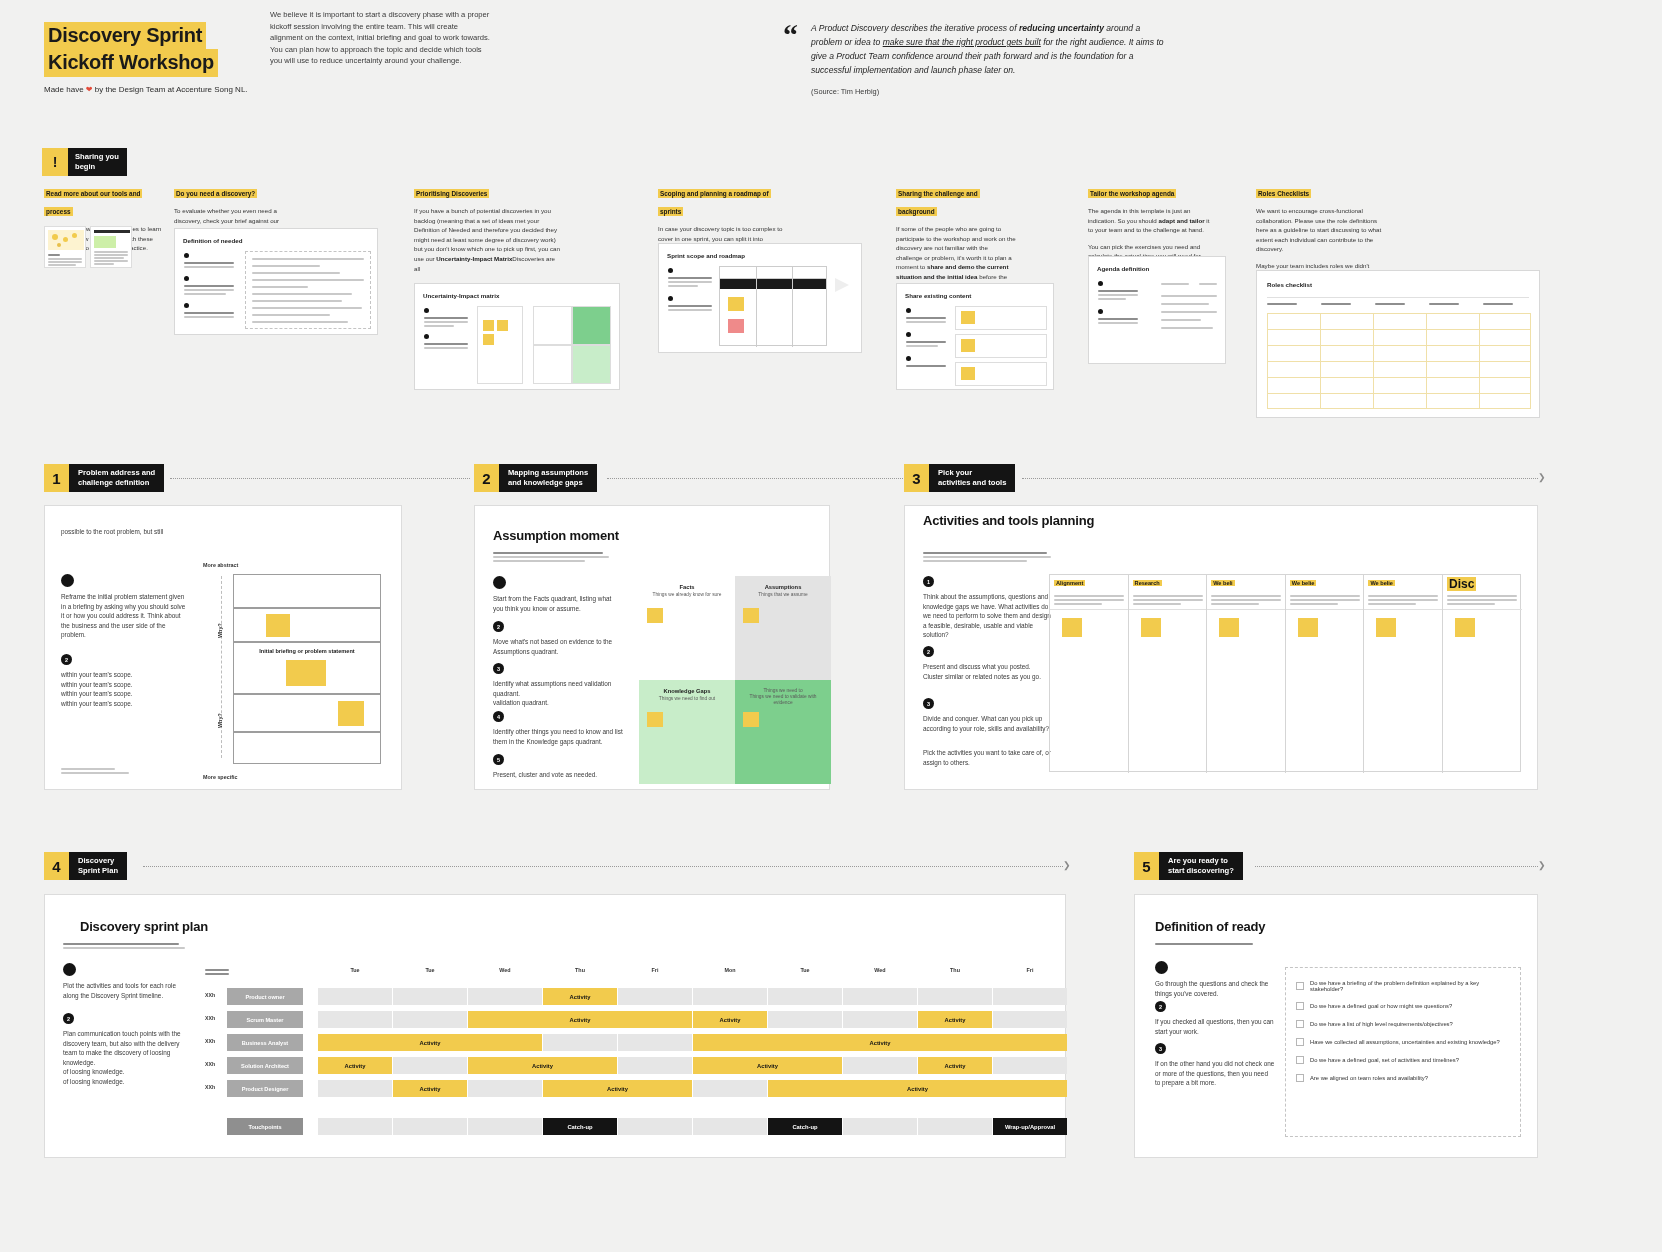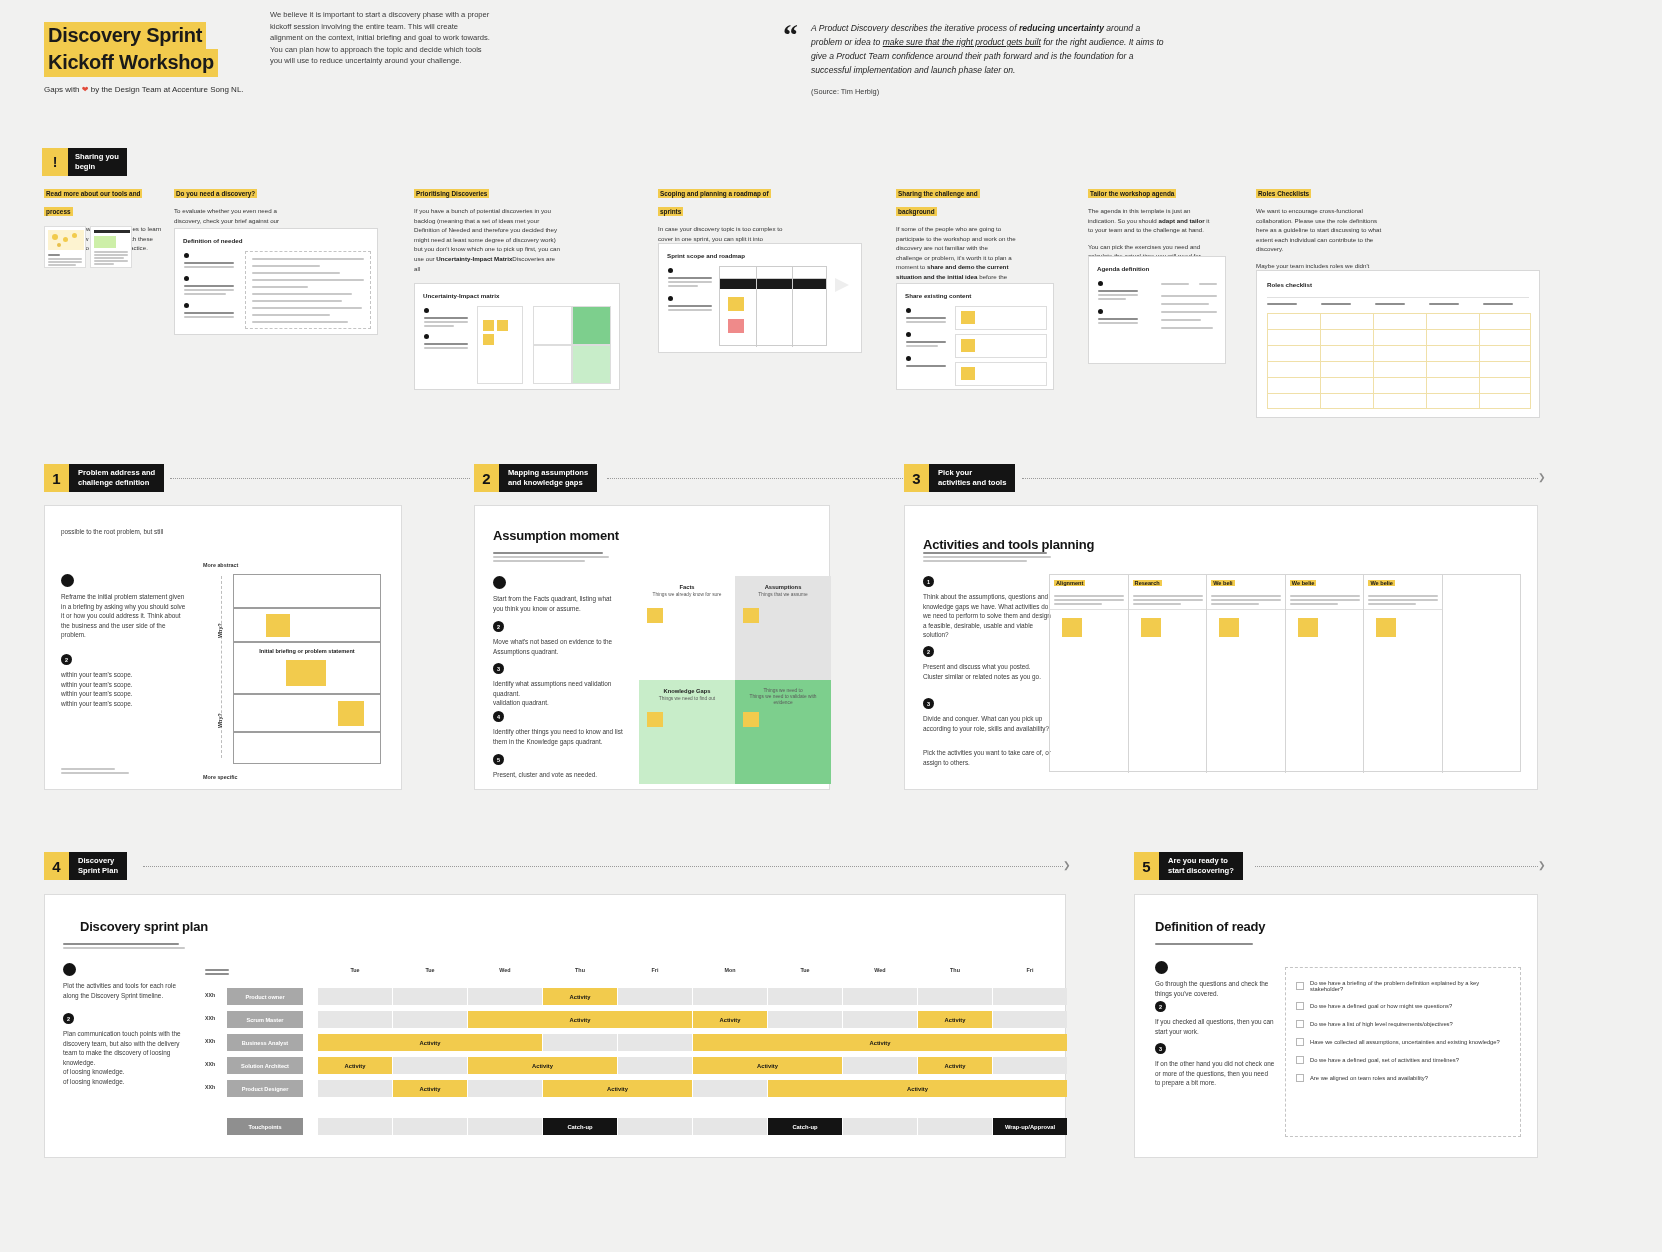--- a/index.html
+++ b/index.html
@@ -128,21 +128,21 @@
 </head>
 <body>
 
 <div class="page">
 
   <div class="header">
     <div class="title-wrap">
       <div class="title-line">Discovery Sprint</div><br>
       <div class="title-line">Kickoff Workshop</div>
     </div>
-    <div class="made-with"><span>Gaps with </span><span class="heart">❤</span><span> by the Design Team at Accenture Song NL.</span></div>
+    <div class="made-with"><span>Made have </span><span class="heart">❤</span><span> by the Design Team at Accenture Song NL.</span></div>
 
     <div class="hdr-col hdr-col-1">
       <p>We believe it is important to start a discovery phase with a proper kickoff session involving the entire team. This will create alignment on the context, initial briefing and goal to work towards. You can plan how to approach the topic and decide which tools you will use to reduce uncertainty around your challenge.</p>
     </div>
 
     <div class="quote">
       <div class="quote-mark">“</div>
       <div class="quote-body"><span>A Product Discovery describes the iterative process of </span><b>reducing uncertainty</b><span> around a problem or idea to </span><u>make sure that the right product gets built</u><span> for the right audience. It aims to give a Product Team confidence around their path forward and is the foundation for a successful implementation and launch phase later on.</span></div>
       <div class="quote-src">(Source: Tim Herbig)</div>
     </div>
@@ -460,21 +460,21 @@
     <div class="quad" style="left:260px; top:174px; width:96px; height:104px; background:#7dcf8d;">
       <div class="qh" style="margin-top:8px;"></div>
       <div class="qs" style="white-space:pre-line;">Things we need to
 Things we need to validate with
 evidence</div>
       <div class="note" style="position:absolute;left:8px;top:32px;width:16px;height:15px;"></div>
     </div>
   </div>
 
   <div class="card" style="left:904px; top:505px; width:634px; height:285px;">
-    <div class="card-h" style="position:absolute;left:18px;top:31px;">Activities and tools planning</div>
+    <div class="card-h" style="position:absolute;left:18px;top:7px;">Activities and tools planning</div>
     <div class="ln dk" style="position:absolute;left:18px;top:46px;width:124px;"></div>
     <div class="ln" style="position:absolute;left:18px;top:50px;width:128px;"></div>
     <div class="ln" style="position:absolute;left:18px;top:54px;width:104px;"></div>
 
     <div class="stepitem" style="left:18px; top:70px; width:128px;">
       <div class="bullet">1</div>
       <div class="txt">Think about the assumptions, questions and knowledge gaps we have. What activities do we need to perform to solve them and design a feasible, desirable, usable and viable solution?</div>
     </div>
     <div class="stepitem" style="left:18px; top:140px; width:128px;">
       <div class="bullet">2</div>
@@ -516,20 +516,28 @@
       <div class="acol" style="left:235.8px;top:0;width:78.6px;height:198px;">
         <div class="ah" style="position:absolute;left:4px;top:5px;">We belie</div>
         <div class="ln" style="position:absolute;left:4px;top:20px;width:70px;"></div>
         <div class="ln" style="position:absolute;left:4px;top:24px;width:70px;"></div>
         <div class="ln" style="position:absolute;left:4px;top:28px;width:48px;"></div>
         <div style="position:absolute;left:0;top:34px;width:100%;height:1px;background:#e0e0e0;"></div>
         <div class="note" style="position:absolute;left:12px;top:43px;width:20px;height:19px;"></div>
       </div>
       <div class="acol" style="left:314.4px;top:0;width:78.6px;height:198px;">
         <div class="ah" style="position:absolute;left:4px;top:5px;">We belie</div>
+        <div class="ln" style="position:absolute;left:4px;top:20px;width:70px;"></div>
+        <div class="ln" style="position:absolute;left:4px;top:24px;width:70px;"></div>
+        <div class="ln" style="position:absolute;left:4px;top:28px;width:48px;"></div>
+        <div style="position:absolute;left:0;top:34px;width:100%;height:1px;background:#e0e0e0;"></div>
+        <div class="note" style="position:absolute;left:12px;top:43px;width:20px;height:19px;"></div>
+      </div>
+      <div class="acol" style="left:393px;top:0;width:79px;height:198px;border-right:none;">
+        <div class="ah" style="position:absolute;left:4px;top:2px;font-size:12px;">Disc</div>
         <div class="ln" style="position:absolute;left:4px;top:20px;width:70px;"></div>
         <div class="ln" style="position:absolute;left:4px;top:24px;width:70px;"></div>
         <div class="ln" style="position:absolute;left:4px;top:28px;width:48px;"></div>
         <div style="position:absolute;left:0;top:34px;width:100%;height:1px;background:#e0e0e0;"></div>
         <div class="note" style="position:absolute;left:12px;top:43px;width:20px;height:19px;"></div>
       </div>
     </div>
   </div>
 
   <div class="step" style="left:44px; top:852px;">

